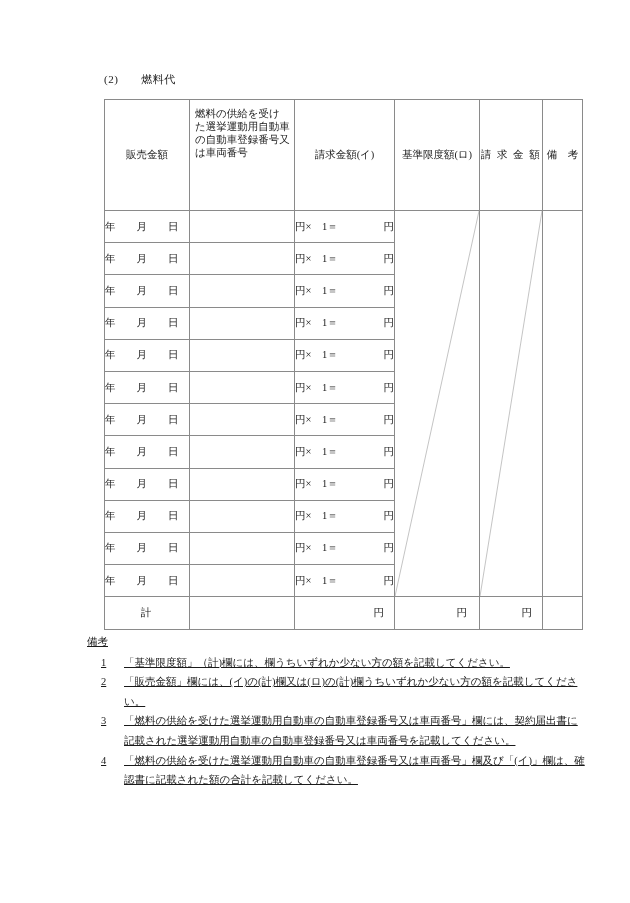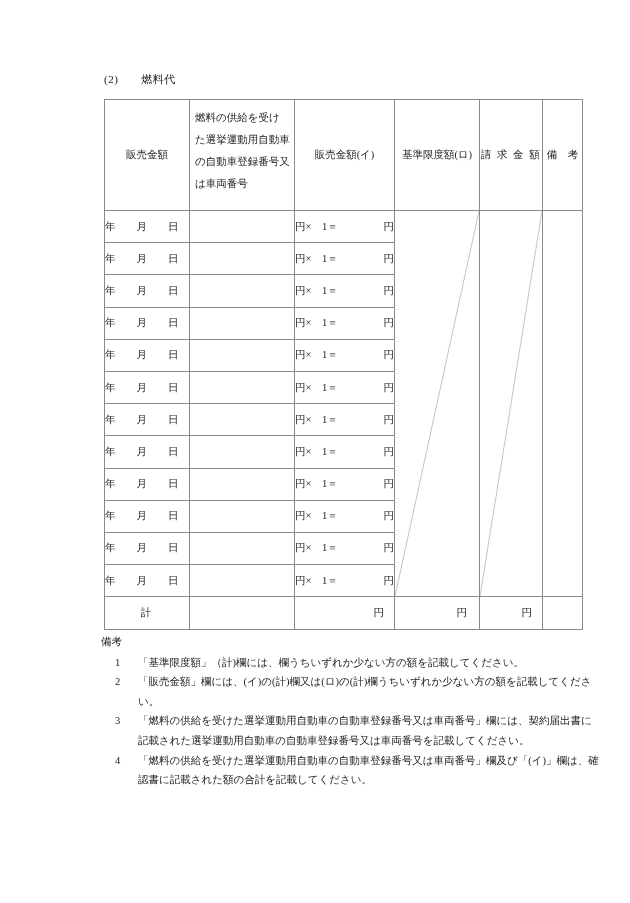--- a/index.html
+++ b/index.html
@@ -51,21 +51,21 @@
   col.c-claim   { width: 63px; }
   col.c-remark  { width: 40px; }
 
   
   .hdr { height: 111px; }
   .hdr td { text-align: center; }
   .hdr .vehicle-head {
     text-align: left;
     vertical-align: top;
     padding: 7px 4px 0 5px;
-    line-height: 22px;
+    line-height: 13px;
     font-size: 10.5px;
   }
   .sp1 { letter-spacing: 1.5px; }
 
   
   .drow { height: 32.2px; }
   .date-cell {
     text-align: left;
     padding-left: 12px;
     letter-spacing: 0px;
@@ -103,24 +103,25 @@
     text-align: right;
     padding-right: 10px;
   }
   .total-row .yen-l {
     text-align: right;
     padding-right: 12px;
   }
   
   .notes {
     position: absolute;
-    left: 65px; top: 632px;
+    left: 51px; top: 632px;
     width: 500px;
     font-size: 10.5px;
     line-height: 19.6px;
+    text-decoration: underline;
   }
   .notes-title {
     margin: 0 0 1px 0;
   }
   .note-item {
     display: flex;
     align-items: flex-start;
     margin-left: 14px;
   }
   .note-num {
@@ -145,21 +146,21 @@
         <col class="c-vehicle">
         <col class="c-amount">
       <col class="c-limit">
         <col class="c-claim">
         <col class="c-remark">
     </colgroup>
     <tbody id="table-body">
       <tr class="hdr">
         <td>販売金額</td>
         <td class="vehicle-head">燃料の供給を受けた選挙運動用自動車の自動車登録番号又は車両番号</td>
-        <td>販売金額(イ)</td>
+        <td>請求金額(イ)</td>
         <td>基準限度額(ロ)</td>
         <td class="sp1">請 求 金 額</td>
         <td>備　考</td>
       </tr>
 
       <tr class="drow">
           <td class="date-cell">年　　月　　日</td>
           <td></td>
           <td class="amount-cell">
             <div class="amt-inner"><span>円×　1＝</span><span>円</span></div>

